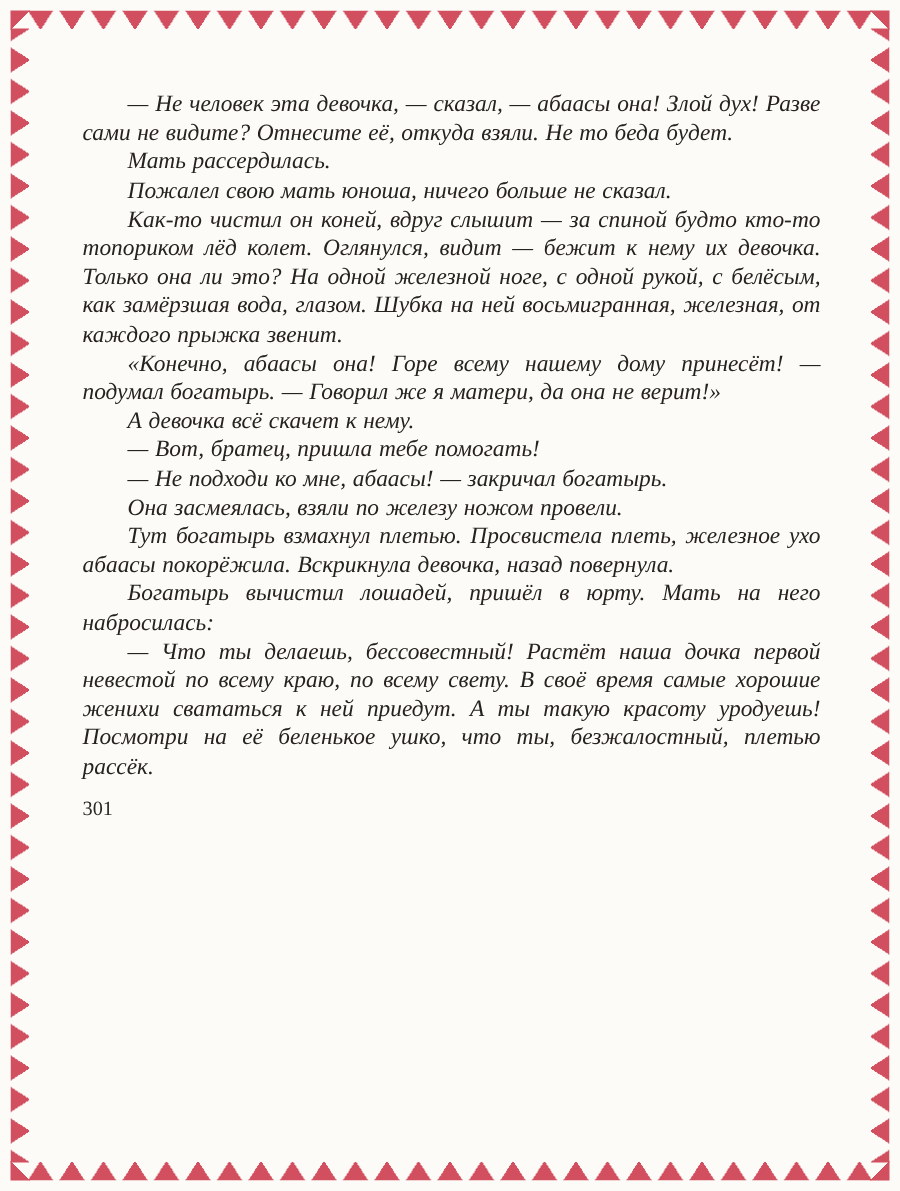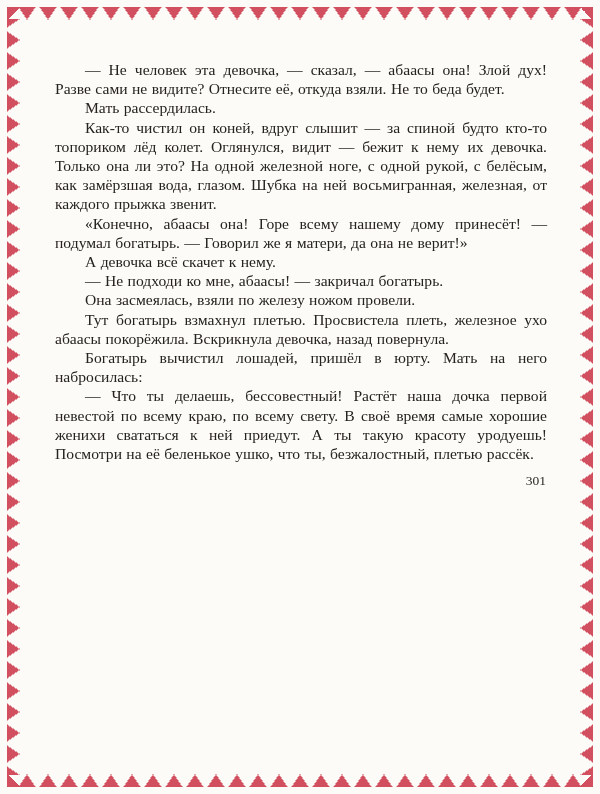--- a/index.html
+++ b/index.html
@@ -42,23 +42,22 @@
 
   .text-block{
     position:absolute;
     left:55px;top:60px;width:492px;
     color:#26231f;
     font-size:15.6px;
     line-height:19.2px;
     text-align:justify;
     word-spacing:0.5px;
   }
-  .text-block p{margin:0;text-indent:30px;}
+  .text-block p{margin:0;text-indent:30px;font-style:italic;}
   .page-number{
-    text-align:right;
     font-size:13.5px;
     margin-top:8px;
     padding-right:1px;
     color:#2b2824;
   }
 </style>
 </head>
 <body>
 
 <div class="page">
@@ -68,23 +67,25 @@
   <div class="bdr bdr-left"></div>
   <div class="bdr bdr-right"></div>
   <div class="corner corner-tl"></div>
   <div class="corner corner-tr"></div>
   <div class="corner corner-br"></div>
   <div class="corner corner-bl"></div>
 
   <div class="text-block">
     <p>— Не человек эта девочка, — сказал, — абаасы она! Злой дух! Разве сами не видите? Отнесите её, откуда взяли. Не то беда будет.</p>
     <p>Мать рассердилась.</p>
+    <p>Пожалел свою мать юноша, ничего больше не сказал.</p>
     <p>Как-то чистил он коней, вдруг слышит — за спиной будто кто-то топориком лёд колет. Оглянулся, видит — бежит к нему их девочка. Только она ли это? На одной железной ноге, с одной рукой, с белёсым, как замёрзшая вода, глазом. Шубка на ней восьмигранная, железная, от каждого прыжка звенит.</p>
     <p>«Конечно, абаасы она! Горе всему нашему дому принесёт! — подумал богатырь. — Говорил же я матери, да она не верит!»</p>
     <p>А девочка всё скачет к нему.</p>
+    <p>— Вот, братец, пришла тебе помогать!</p>
     <p>— Не подходи ко мне, абаасы! — закричал богатырь.</p>
     <p>Она засмеялась, взяли по железу ножом провели.</p>
     <p>Тут богатырь взмахнул плетью. Просвистела плеть, железное ухо абаасы покорёжила. Вскрикнула девочка, назад повернула.</p>
     <p>Богатырь вычистил лошадей, пришёл в юрту. Мать на него набросилась:</p>
     <p>— Что ты делаешь, бессовестный! Растёт наша дочка первой невестой по всему краю, по всему свету. В своё время самые хорошие женихи свататься к ней приедут. А ты такую красоту уродуешь! Посмотри на её беленькое ушко, что ты, безжалостный, плетью рассёк.</p>
     <div class="page-number">301</div>
   </div>
 
 </div>
 

